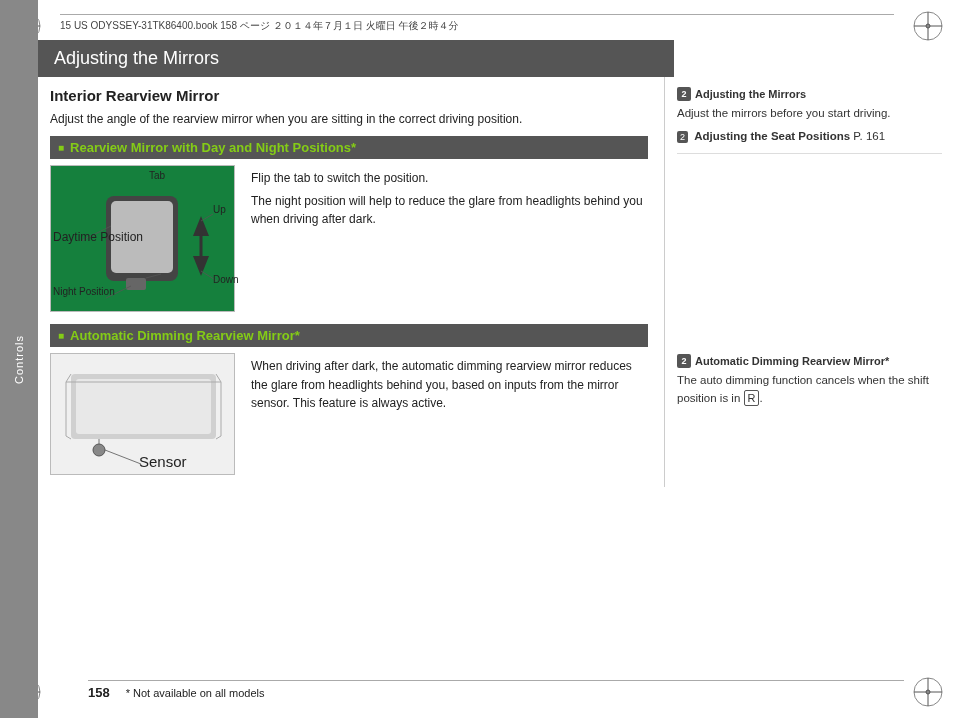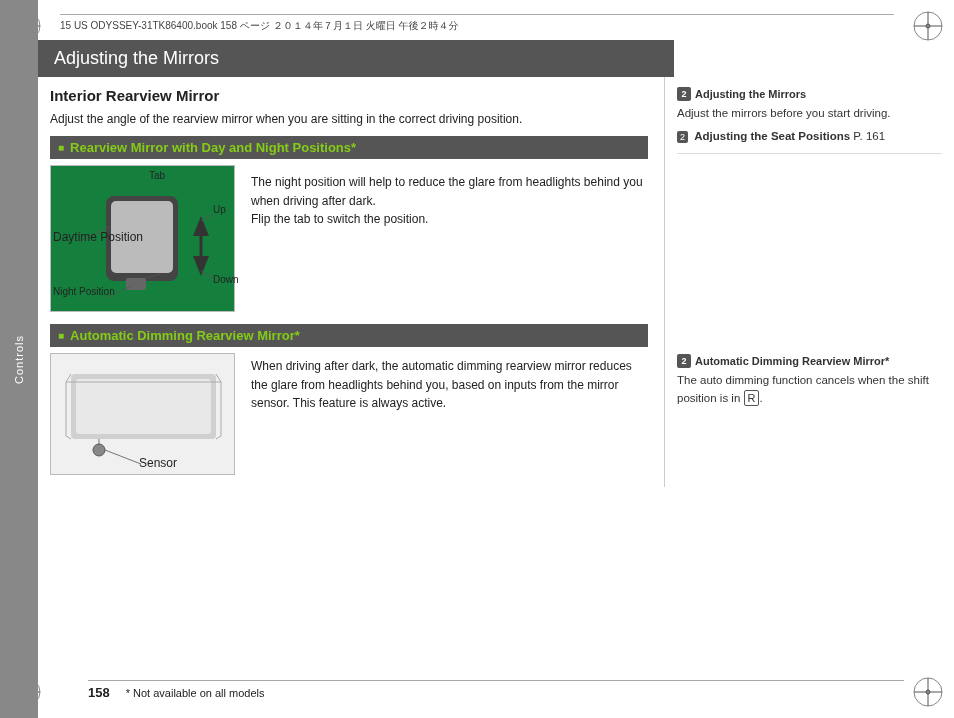--- a/index.html
+++ b/index.html
@@ -348,22 +348,22 @@
             <div style="position:absolute; top:64px; left:2px; font-size:12px; line-height:1.3;">
               <span>Daytime Position</span>
             </div>
             <div style="position:absolute; top:120px; left:2px; font-size:10px;">
               <span>Night Position</span>
             </div>
           </div>
         </div>
 
         <div style="padding-top:4px;">
+          <p class="desc-text">Flip the tab to switch the position.</p>
           <p class="desc-text" style="margin-top:4px;">The night position will help to reduce the glare from headlights behind you when driving after dark.</p>
-          <p class="desc-text">Flip the tab to switch the position.</p>
         </div>
       </div>
 
       <div class="automatic-section">
         <div class="section-subtitle">Automatic Dimming Rearview Mirror*</div>
 
         <div class="diagram-row">
 
           <div class="sensor-box">
             <div class="sensor-content">
@@ -378,21 +378,21 @@
                 <line x1="15" y1="28" x2="15" y2="82" stroke="#aaa" stroke-width="1"></line>
                 <line x1="170" y1="28" x2="170" y2="82" stroke="#aaa" stroke-width="1"></line>
                 <line x1="15" y1="82" x2="20" y2="85" stroke="#aaa" stroke-width="1"></line>
                 <line x1="170" y1="82" x2="165" y2="85" stroke="#aaa" stroke-width="1"></line>
 
                 <circle cx="48" cy="96" r="6" fill="#888" stroke="#555" stroke-width="1"></circle>
                 <line x1="48" y1="90" x2="48" y2="85" stroke="#555" stroke-width="0.8"></line>
 
                 <line x1="54" y1="96" x2="90" y2="110" stroke="#555" stroke-width="0.8"></line>
               </svg>
-              <div style="position:absolute; bottom:4px; left:88px; font-size:12px;">Sensor</div>
+              <div style="position:absolute; bottom:4px; left:88px; font-size:15px;">Sensor</div>
             </div>
           </div>
 
           <div style="padding-top:4px;">
             <p class="desc-text">When driving after dark, the automatic dimming rearview mirror reduces the glare from headlights behind you, based on inputs from the mirror sensor. This feature is always active.</p>
           </div>
         </div>
       </div>
     </div>
 

